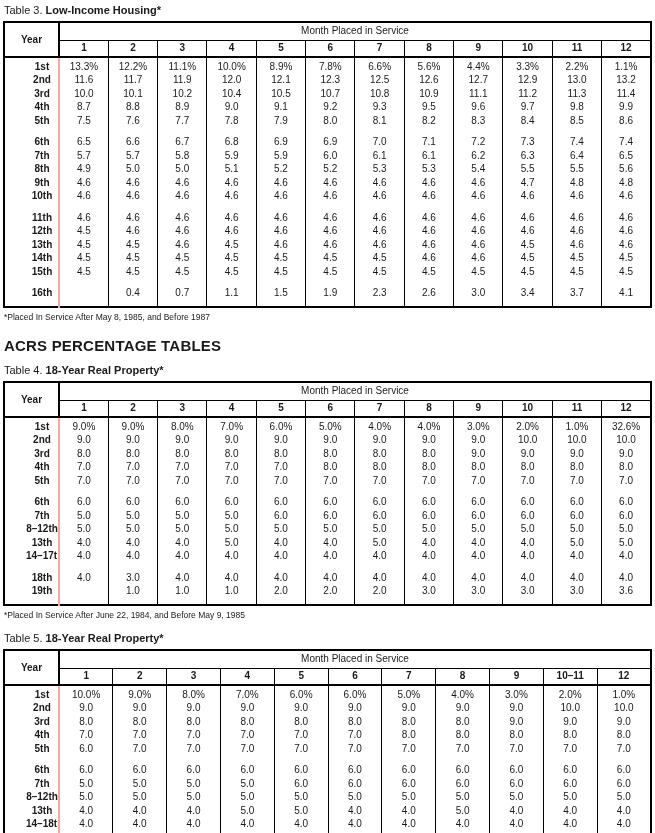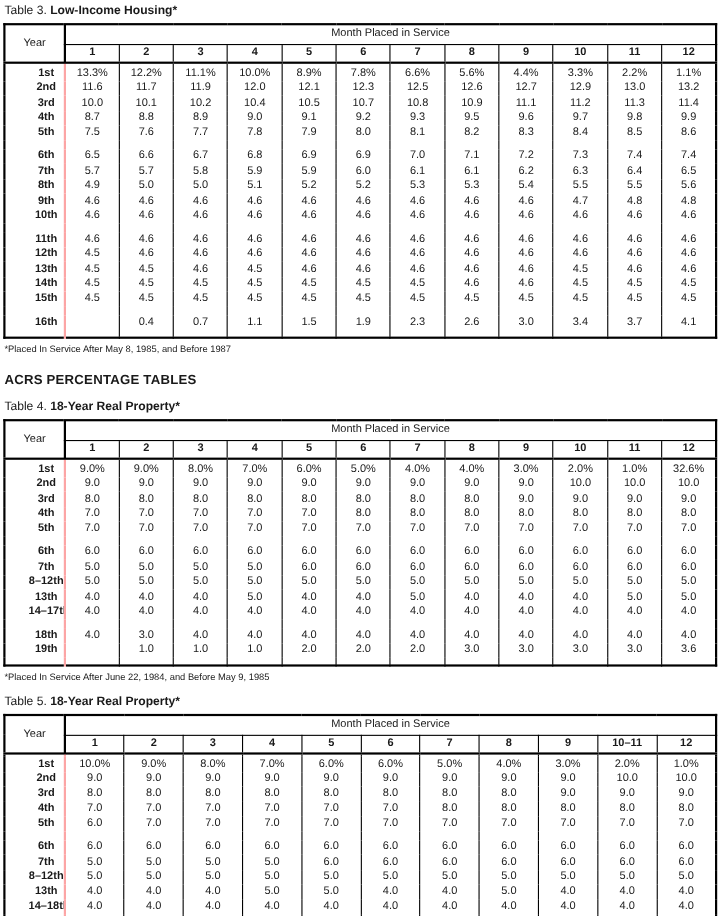--- a/index.html
+++ b/index.html
@@ -18,21 +18,21 @@
     background: #ffffff;
   }
   .table-title {
     font-size: 11px;
     line-height: 13px;
     margin: 2px 0 4px 1px;
     white-space: nowrap;
   }
   .table-title .t-bold { font-weight: bold; }
   .section-heading {
-    font-size: 12px;
+    font-size: 15px;
     font-weight: bold;
     line-height: 13px;
     margin: 17px 0 0 1px;
     letter-spacing: 0.2px;
   }
   .footnote {
     font-size: 8.5px;
     line-height: 10px;
     margin: 4px 0 0 1px;
     white-space: nowrap;
@@ -60,21 +60,21 @@
   .grid tr.mps-row  { height: 18px; }
   .grid tr.mnum-row { height: 17px; }
   .grid tbody tr    { height: 13.5px; }
   .grid tr.gap      { height: 8px; }
   .grid tr.padtop   { height: 3px; }
   .grid tr.padbot   { height: 7px; }
 
   .grid th.year-head {
     border-right: 2px solid #000;
     border-bottom: 2px solid #000;
-    font-weight: normal;
+    font-weight: bold;
   }
   .grid th.mps {
     border-bottom: 1px solid #000;
     border-left: 2px solid #c2410c;
     font-weight: normal;
   }
   .grid th.mnum {
     border-bottom: 2px solid #000;
     border-left: 1px solid #000;
     font-weight: bold;

